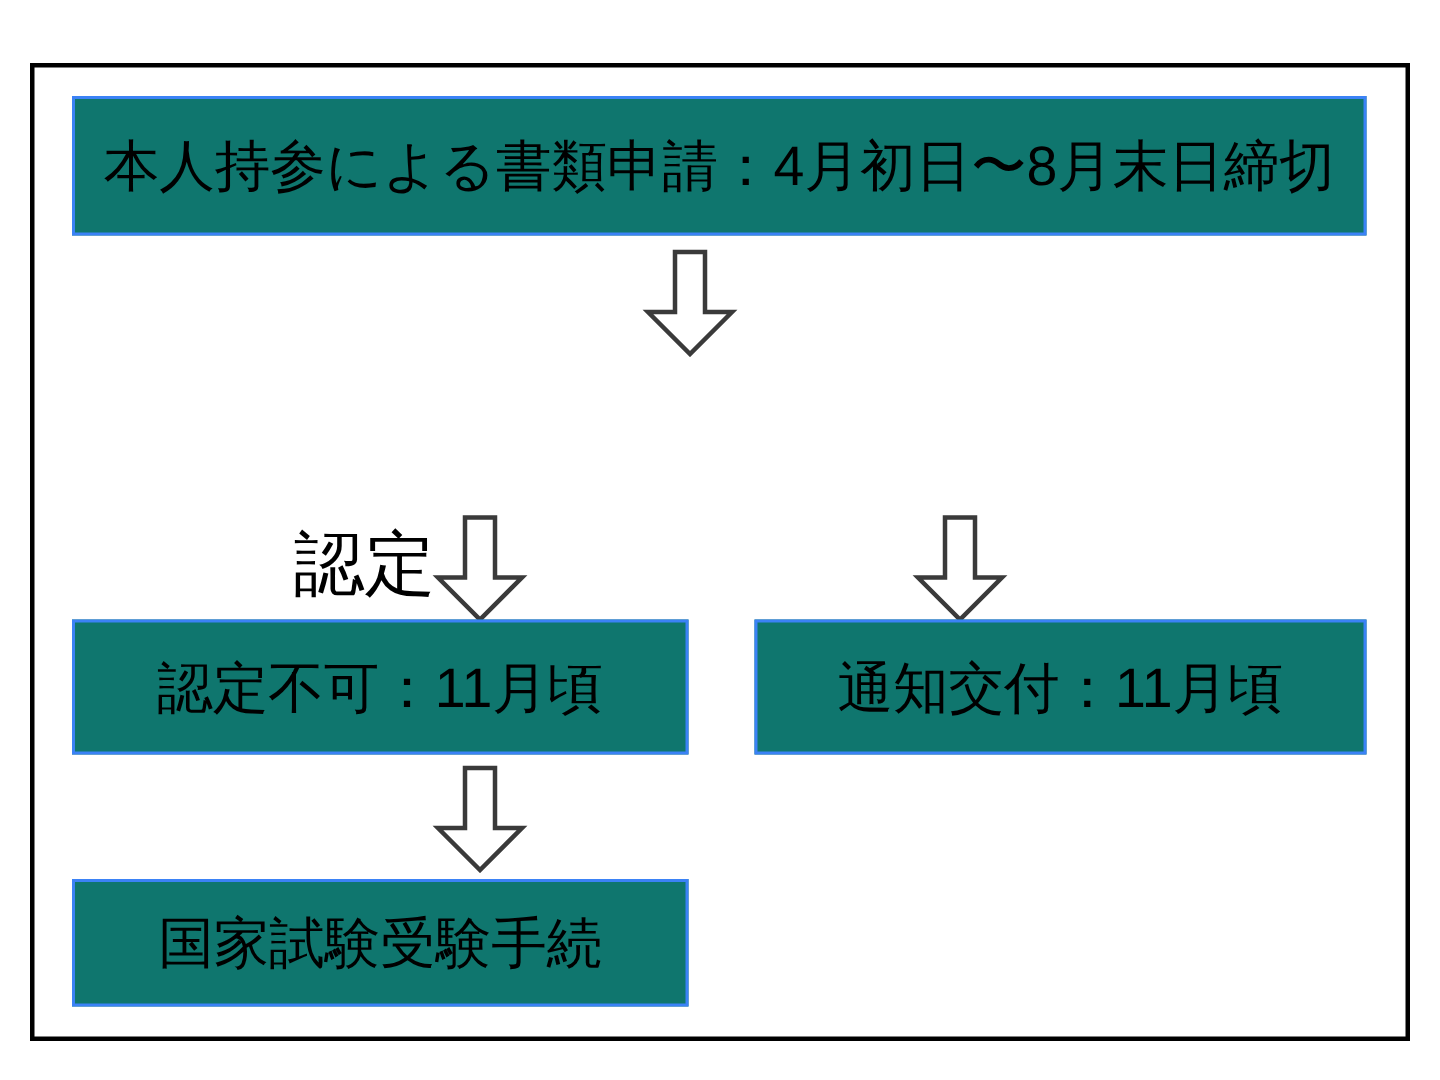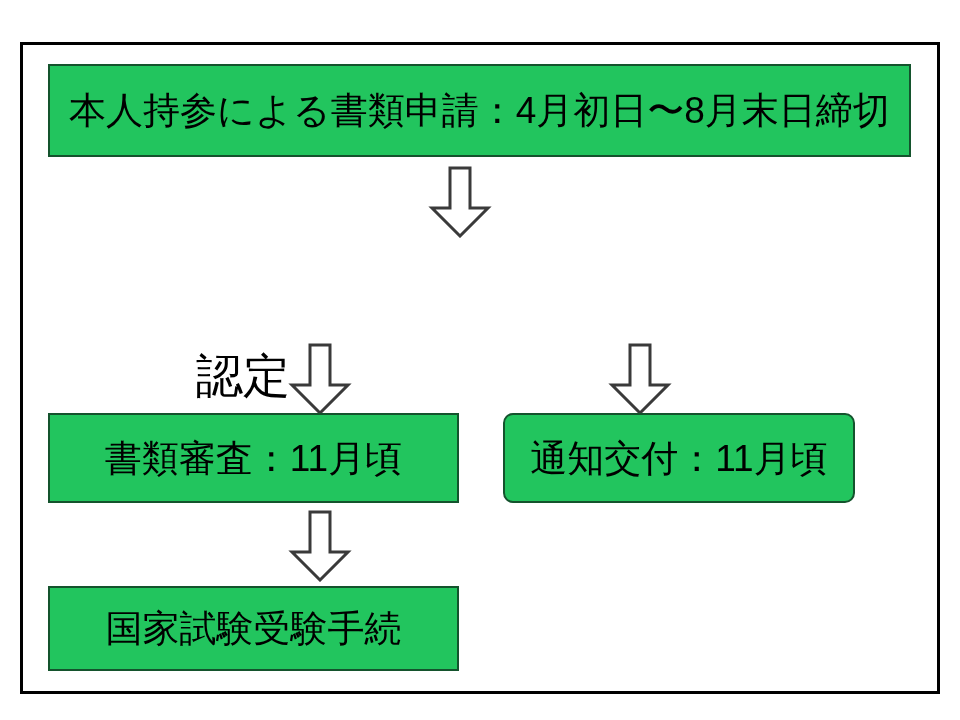--- a/index.html
+++ b/index.html
@@ -31,40 +31,40 @@
     height: 652px;
     border: 3px solid #000000;
     box-sizing: border-box;
     background: #ffffff;
   }
 
   
   .flow-box {
     position: absolute;
     box-sizing: border-box;
-    border: 2px solid #14532d;
-    background: #22c55e;
+    border: 2px solid #3b82f6;
+    background: #0f766e;
     display: flex;
     align-items: center;
     justify-content: center;
   }
 
   .flow-box .box-text {
     color: #000000;
     font-size: 37px;
     line-height: 1;
     letter-spacing: 0px;
     white-space: nowrap;
   }
 
   
   #box-application { left: 48px;  top: 64px;  width: 863px; height: 93px; }
   #box-review      { left: 48px;  top: 235px; width: 863px; height: 96px; }
   #box-certificate { left: 48px;  top: 413px; width: 411px; height: 90px; }
-  #box-notice      { left: 503px; top: 413px; width: 352px; height: 90px; border-radius: 10px; }
+  #box-notice      { left: 503px; top: 413px; width: 408px; height: 90px; }
   #box-exam        { left: 48px;  top: 586px; width: 411px; height: 85px; align-items: center; }
 
   
   .block-arrow {
     position: absolute;
   }
   .block-arrow svg {
     display: block;
     width: 100%;
     height: 100%;
@@ -119,21 +119,21 @@
   </div>
 
   <div class="block-arrow" id="arrow-review-rejected">
     <svg viewBox="0 0 64 72" preserveAspectRatio="none" aria-hidden="true">
       <polygon points="22,2 42,2 42,42 60,42 32,70 4,42 22,42"></polygon>
     </svg>
   </div>
 
 
   <div class="flow-box" id="box-certificate">
-    <span class="box-text">書類審査：11月頃</span>
+    <span class="box-text">認定不可：11月頃</span>
   </div>
 
   <div class="flow-box" id="box-notice">
     <span class="box-text">通知交付：11月頃</span>
   </div>
 
   <div class="block-arrow" id="arrow-cert-to-exam">
     <svg viewBox="0 0 64 72" preserveAspectRatio="none" aria-hidden="true">
       <polygon points="22,2 42,2 42,42 60,42 32,70 4,42 22,42"></polygon>
     </svg>

